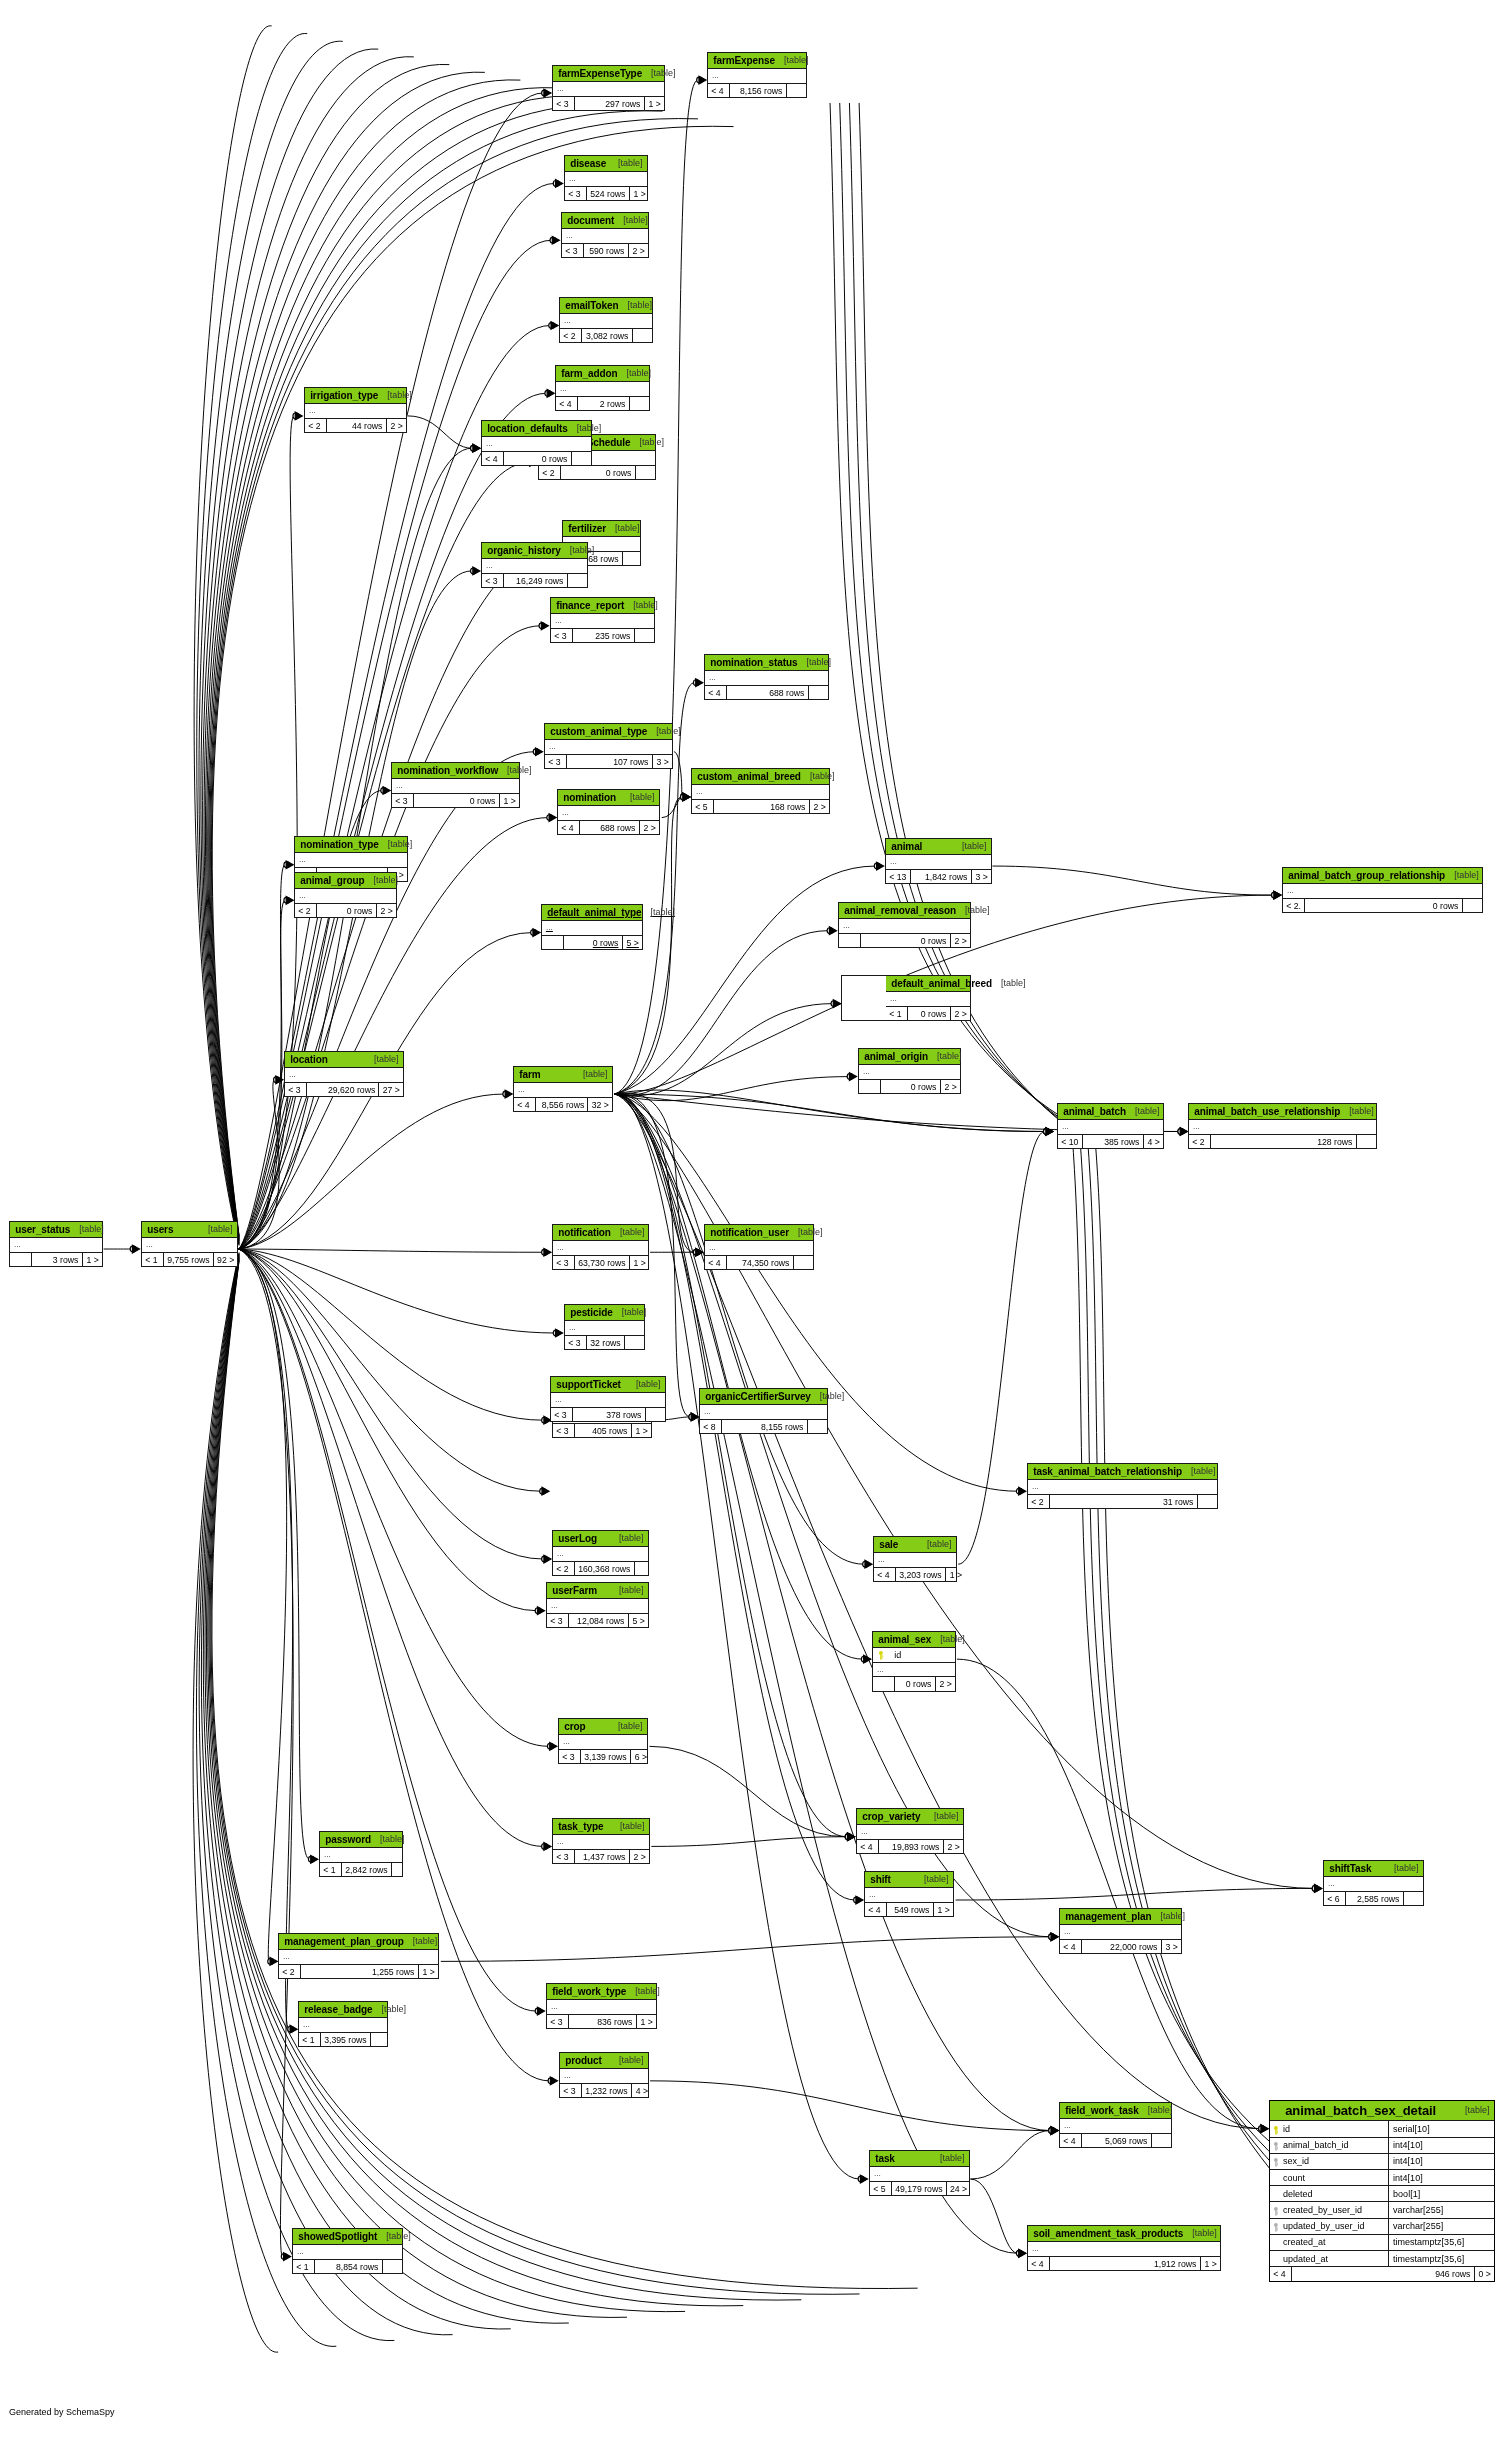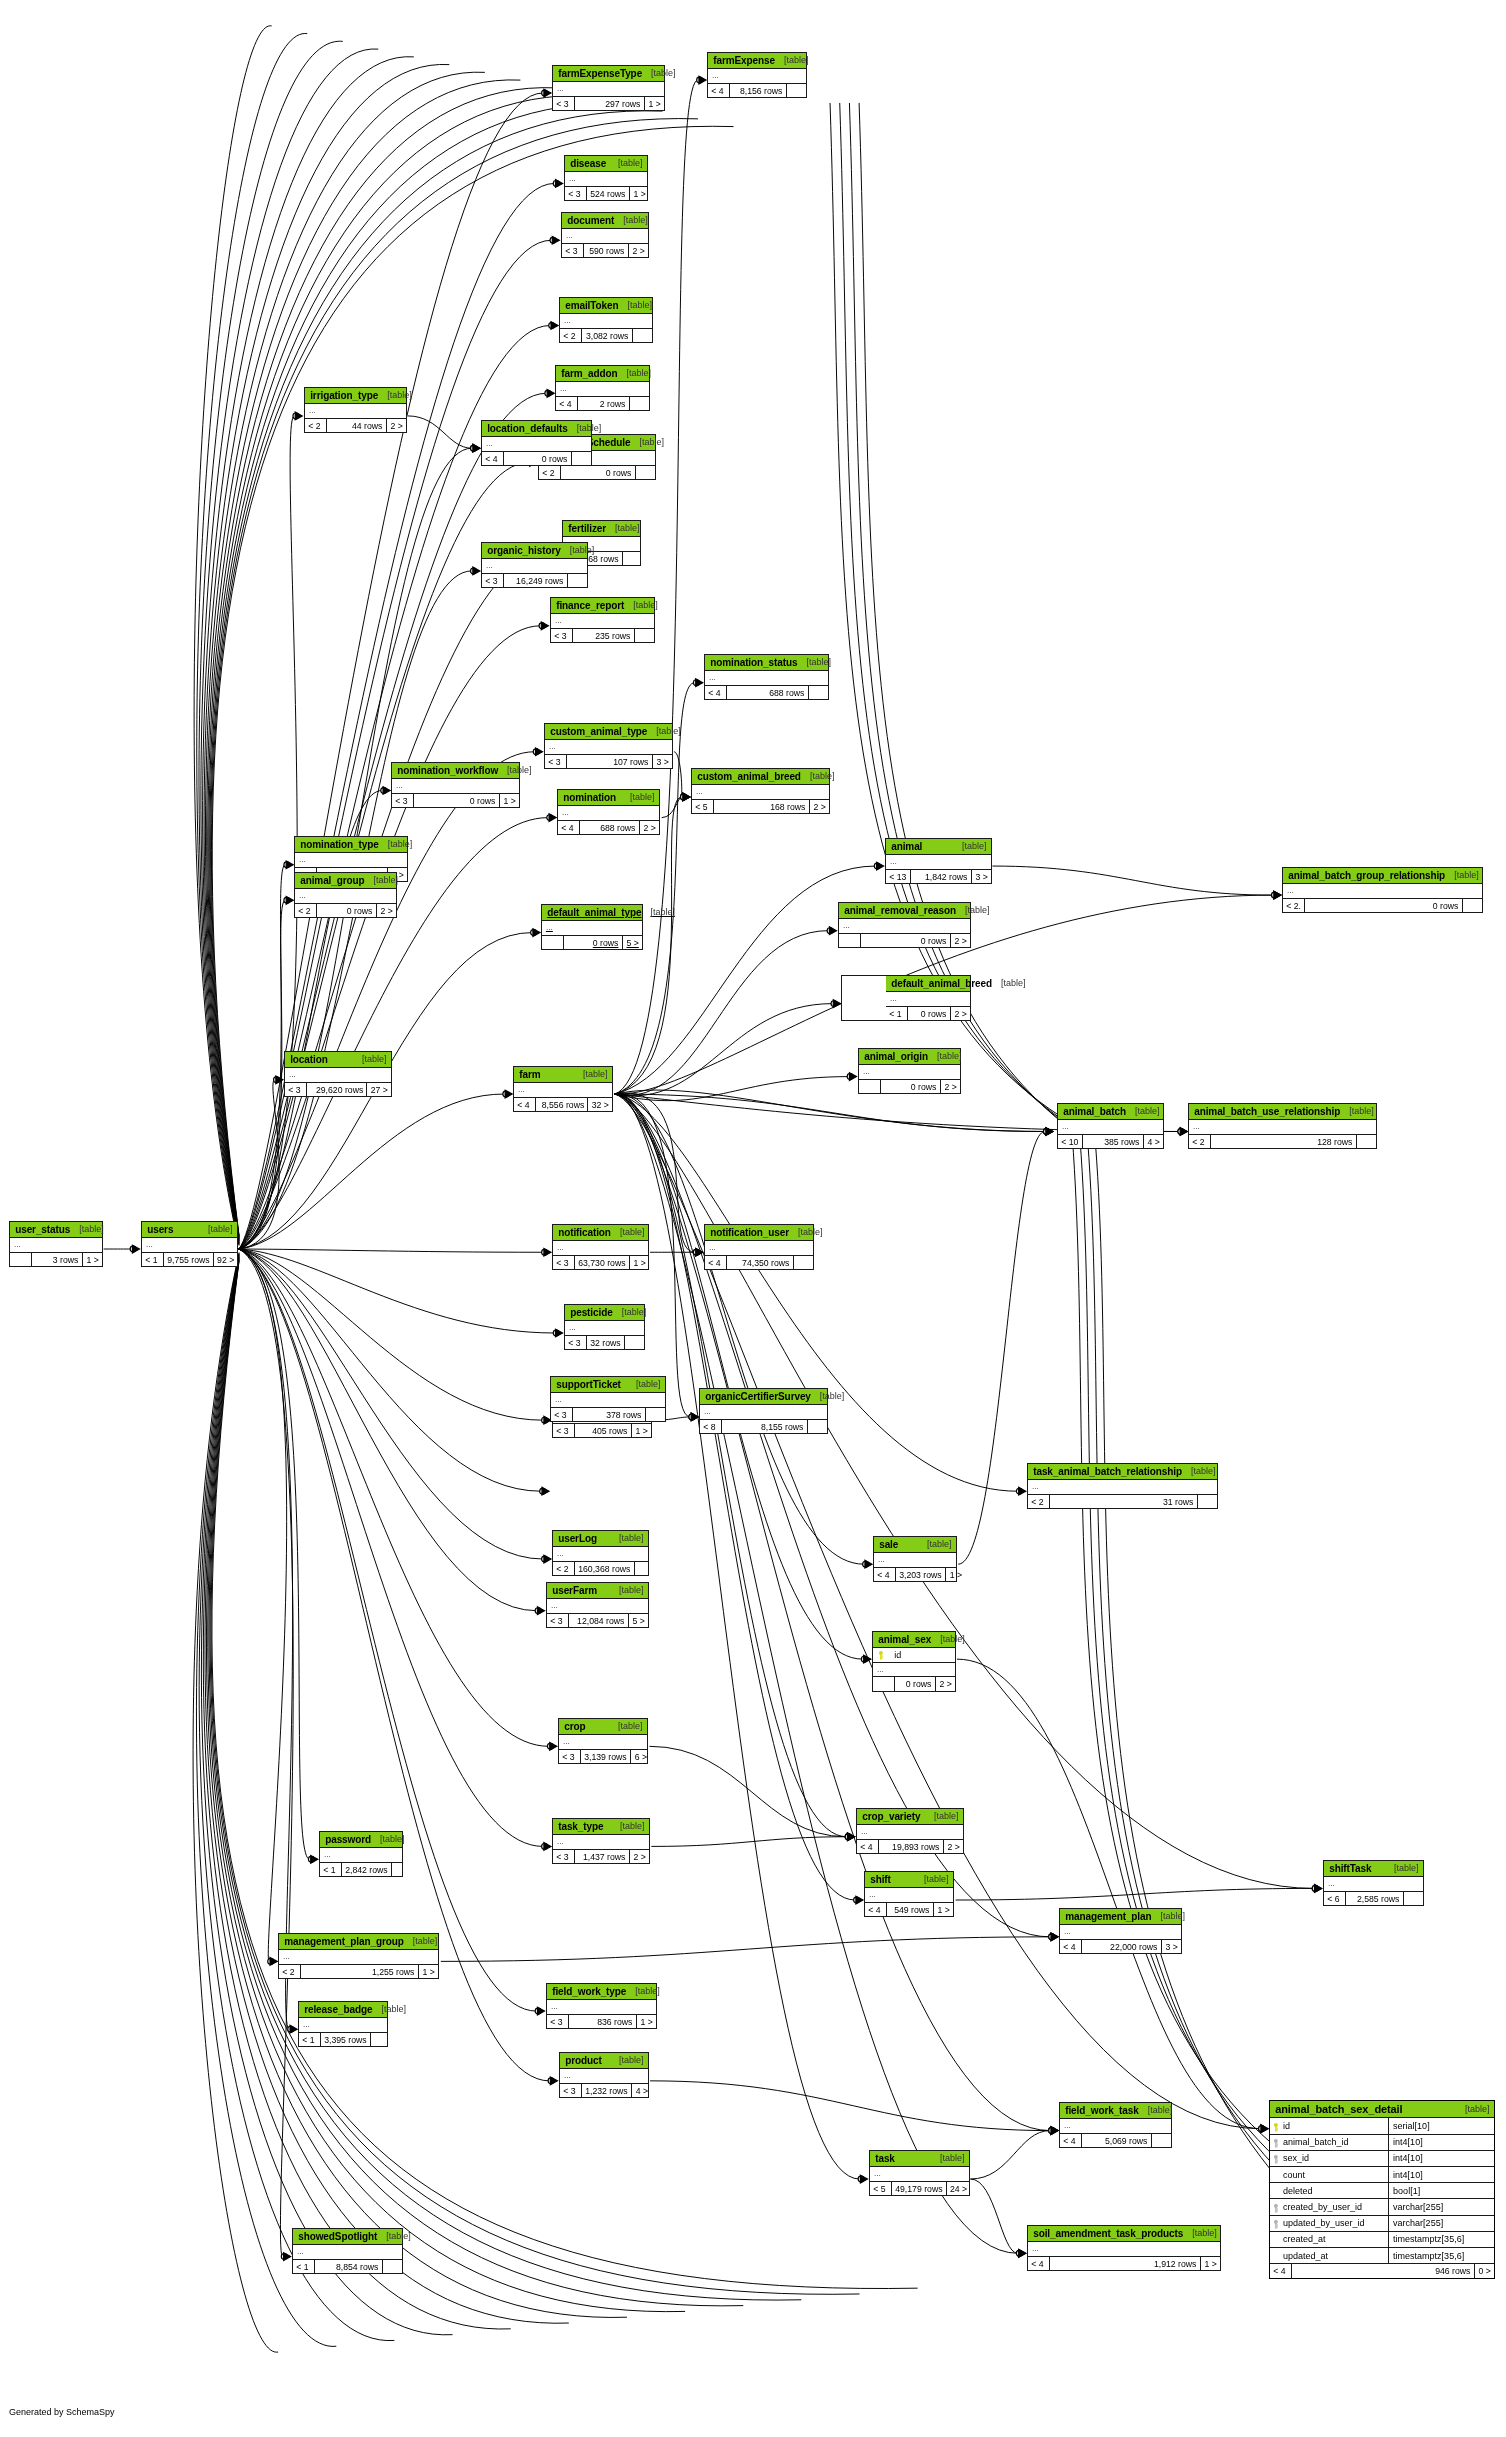--- a/index.html
+++ b/index.html
@@ -18,21 +18,21 @@
        font-size:8.4px;color:#555;line-height:11px;}
   .node .foot{display:flex;font-size:8.7px;color:#000;line-height:12.3px;}
   .node .foot > div{border-right:0.6px solid #1a1a1a;padding:0.6px 3.2px;box-sizing:border-box;white-space:nowrap;}
   .node .foot > div:last-child{border-right:none;}
   .foot .c0{flex:0 0 auto;min-width:22px;text-align:left;}
   .foot .c1{flex:1 1 auto;text-align:right;}
   .foot .c2{flex:0 0 auto;min-width:19.4px;text-align:right;}
 
   
   .node.detail{border:1.9px solid #000;}
-  .node.detail .hdr .tname{font-size:11px;}
+  .node.detail .hdr .tname{font-size:13px;margin-left:10px;}
   .node.detail .cols{border-bottom:0.6px solid #1a1a1a;}
   .node.detail .col{display:flex;border-bottom:0.6px solid #1a1a1a;font-size:9px;line-height:14px;}
   .node.detail .col:last-child{border-bottom:none;}
   .node.detail .col .cn{flex:1 1 auto;padding:0.6px 3.9px 0.6px 2.6px;display:flex;align-items:center;gap:4.5px;white-space:nowrap;}
   .node.detail .col .ct{flex:0 0 97px;border-left:0.6px solid #1a1a1a;padding:0.6px 3.9px;white-space:nowrap;}
   .keyicon{display:inline-block;width:5.8px;height:9px;flex:0 0 5.8px;}
 
   .footer{position:absolute;font-size:9px;color:#000;}
 </style>
 </head>
@@ -566,21 +566,21 @@
           <span class="tname">animal_origin</span>
           <span class="ttag">[table]</span>
         </div>
         <div class="body">...</div>
         <div class="foot">
           <div class="c0"></div>
           <div class="c1">0 rows</div>
           <div class="c2">2 &gt;</div>
         </div>
       </div>
-      <div class="node" style="left: 284px; top: 1051px; width: 108px;">
+      <div class="node" style="left: 284px; top: 1051px; width: 120px;">
         <div class="hdr">
           <span class="tname">location</span>
           <span class="ttag">[table]</span>
         </div>
         <div class="body">...</div>
         <div class="foot">
           <div class="c0">&lt; 3</div>
           <div class="c1">29,620 rows</div>
           <div class="c2">27 &gt;</div>
         </div>

